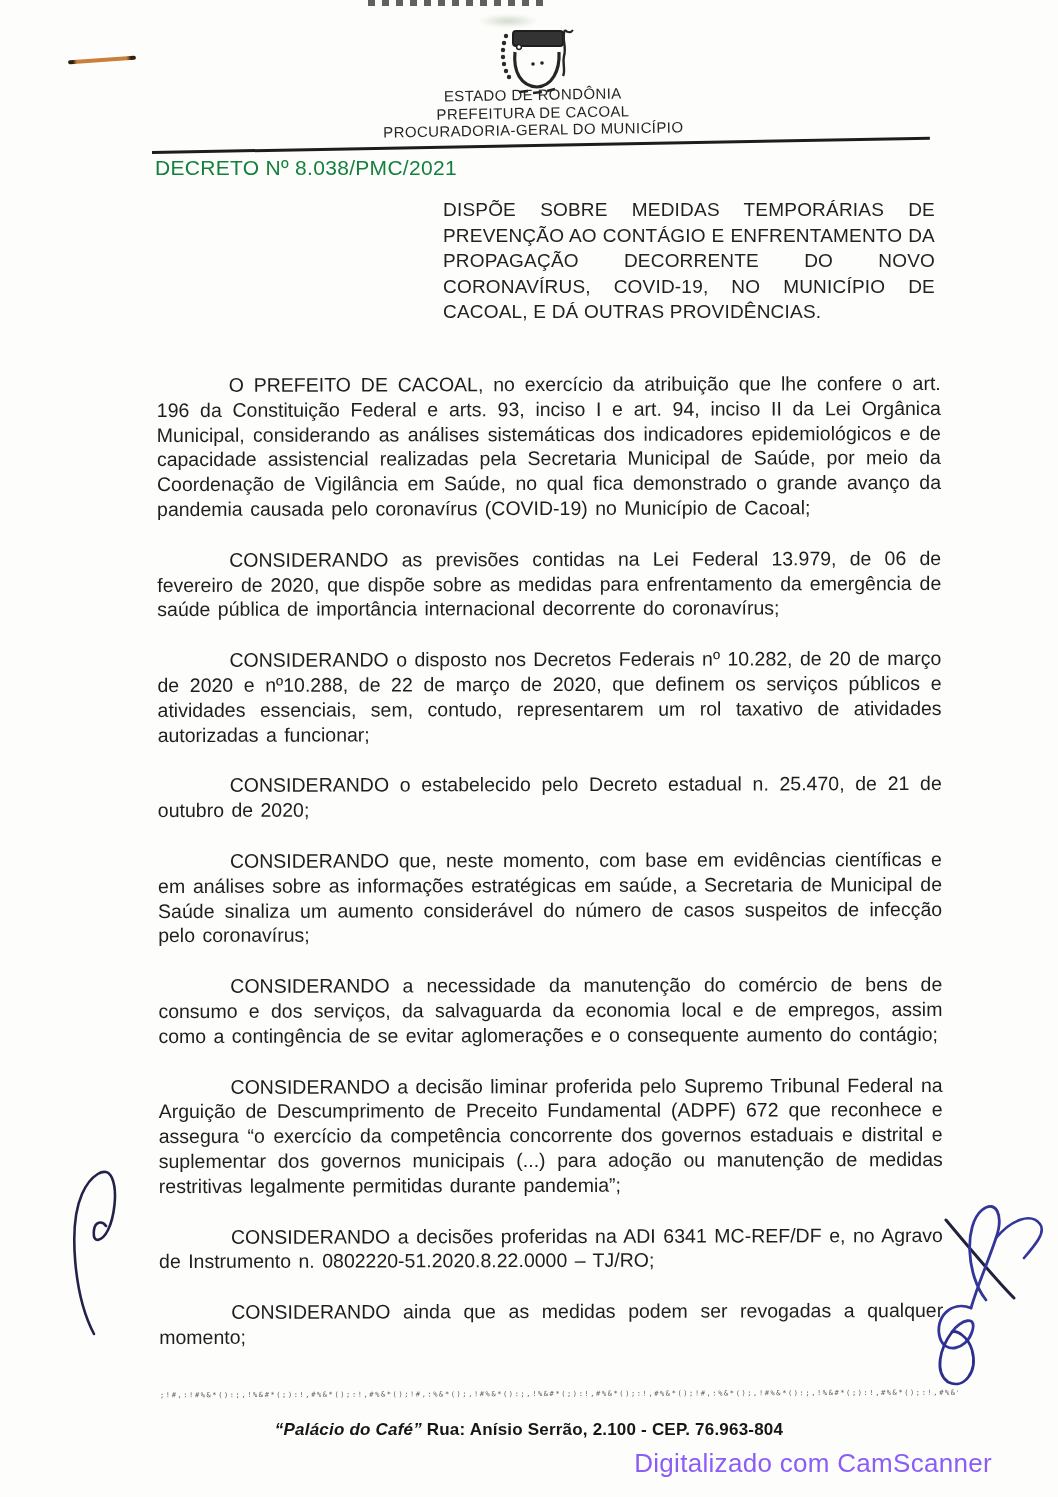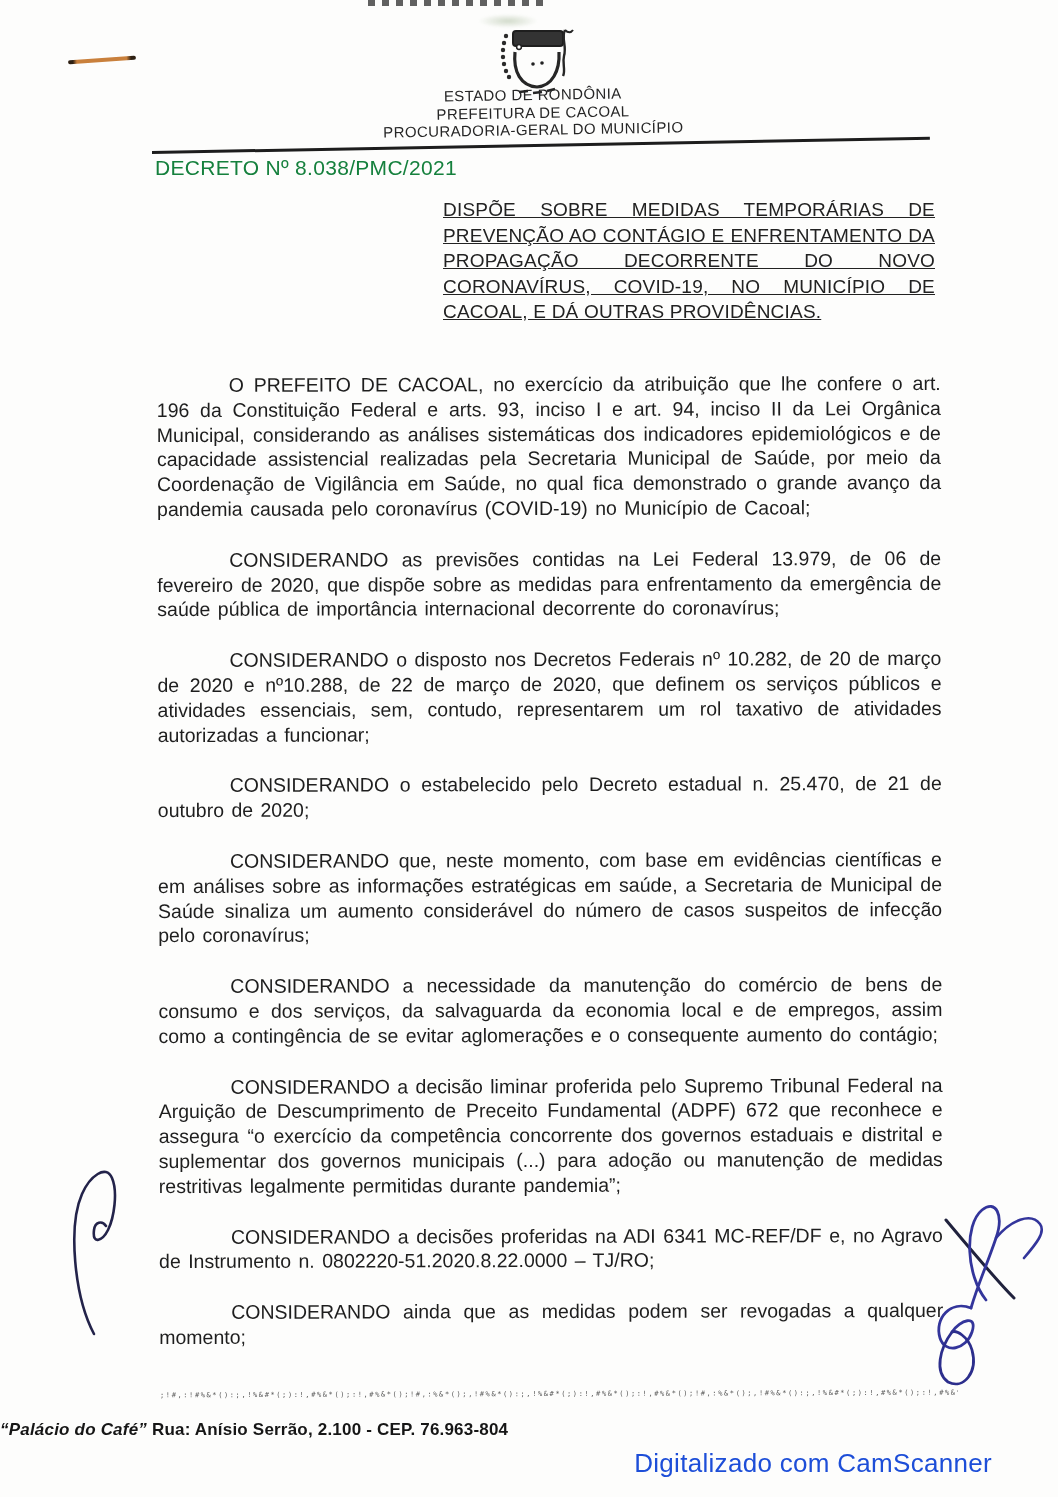--- a/index.html
+++ b/index.html
@@ -39,46 +39,46 @@
     position:absolute;left:152px;top:151px;width:778px;height:3px;
     background:#1d1d1d;transform:rotate(-1.05deg);transform-origin:left center;
   }
   .decree-number{
     position:absolute;left:155px;top:156px;
     font-size:21px;letter-spacing:.3px;color:#15803d;
   }
   .summary{
     position:absolute;left:443px;top:197px;width:492px;
     font-size:19px;line-height:25.5px;text-align:justify;
-    color:#222;letter-spacing:.2px;text-decoration:underline;
+    color:#222;letter-spacing:.2px;
   }
   .body-text{
     position:absolute;left:158px;top:372px;width:784px;
     font-size:19.5px;line-height:24.8px;text-align:justify;
     word-spacing:2px;color:#1e1e1e;
     transform:rotate(-0.15deg);
   }
   .body-text p{margin:0 0 26px 0;text-indent:72px;}
   .left-doodle{position:absolute;left:56px;top:1156px;}
   .signature{position:absolute;left:916px;top:1180px;}
   .artifact-line{
     position:absolute;left:160px;top:1390px;width:798px;
     font-size:7px;letter-spacing:1.6px;color:#3a3a3a;opacity:.85;
     white-space:nowrap;overflow:hidden;transform:rotate(-0.2deg);
     font-family:"DejaVu Sans Mono", monospace;
   }
   .footer-address{
     position:absolute;left:0;top:1420px;width:1058px;
-    font-size:17px;font-weight:bold;color:#161616;
+    text-align:center;font-size:17px;font-weight:bold;color:#161616;
     letter-spacing:.2px;
   }
   .footer-address .addr-name{font-style:italic;}
   .camscanner{
     position:absolute;right:66px;top:1448px;
-    font-size:26px;color:#1d4ed8;letter-spacing:.3px;
+    font-size:26px;color:#8b5cf6;letter-spacing:.3px;
   }
 </style>
 </head>
 <body>
 
 <div class="page">
 
   <div class="top-cutoff"></div>
   <div class="faint-stamp"></div>
   <div class="pen-mark-orange"></div>

